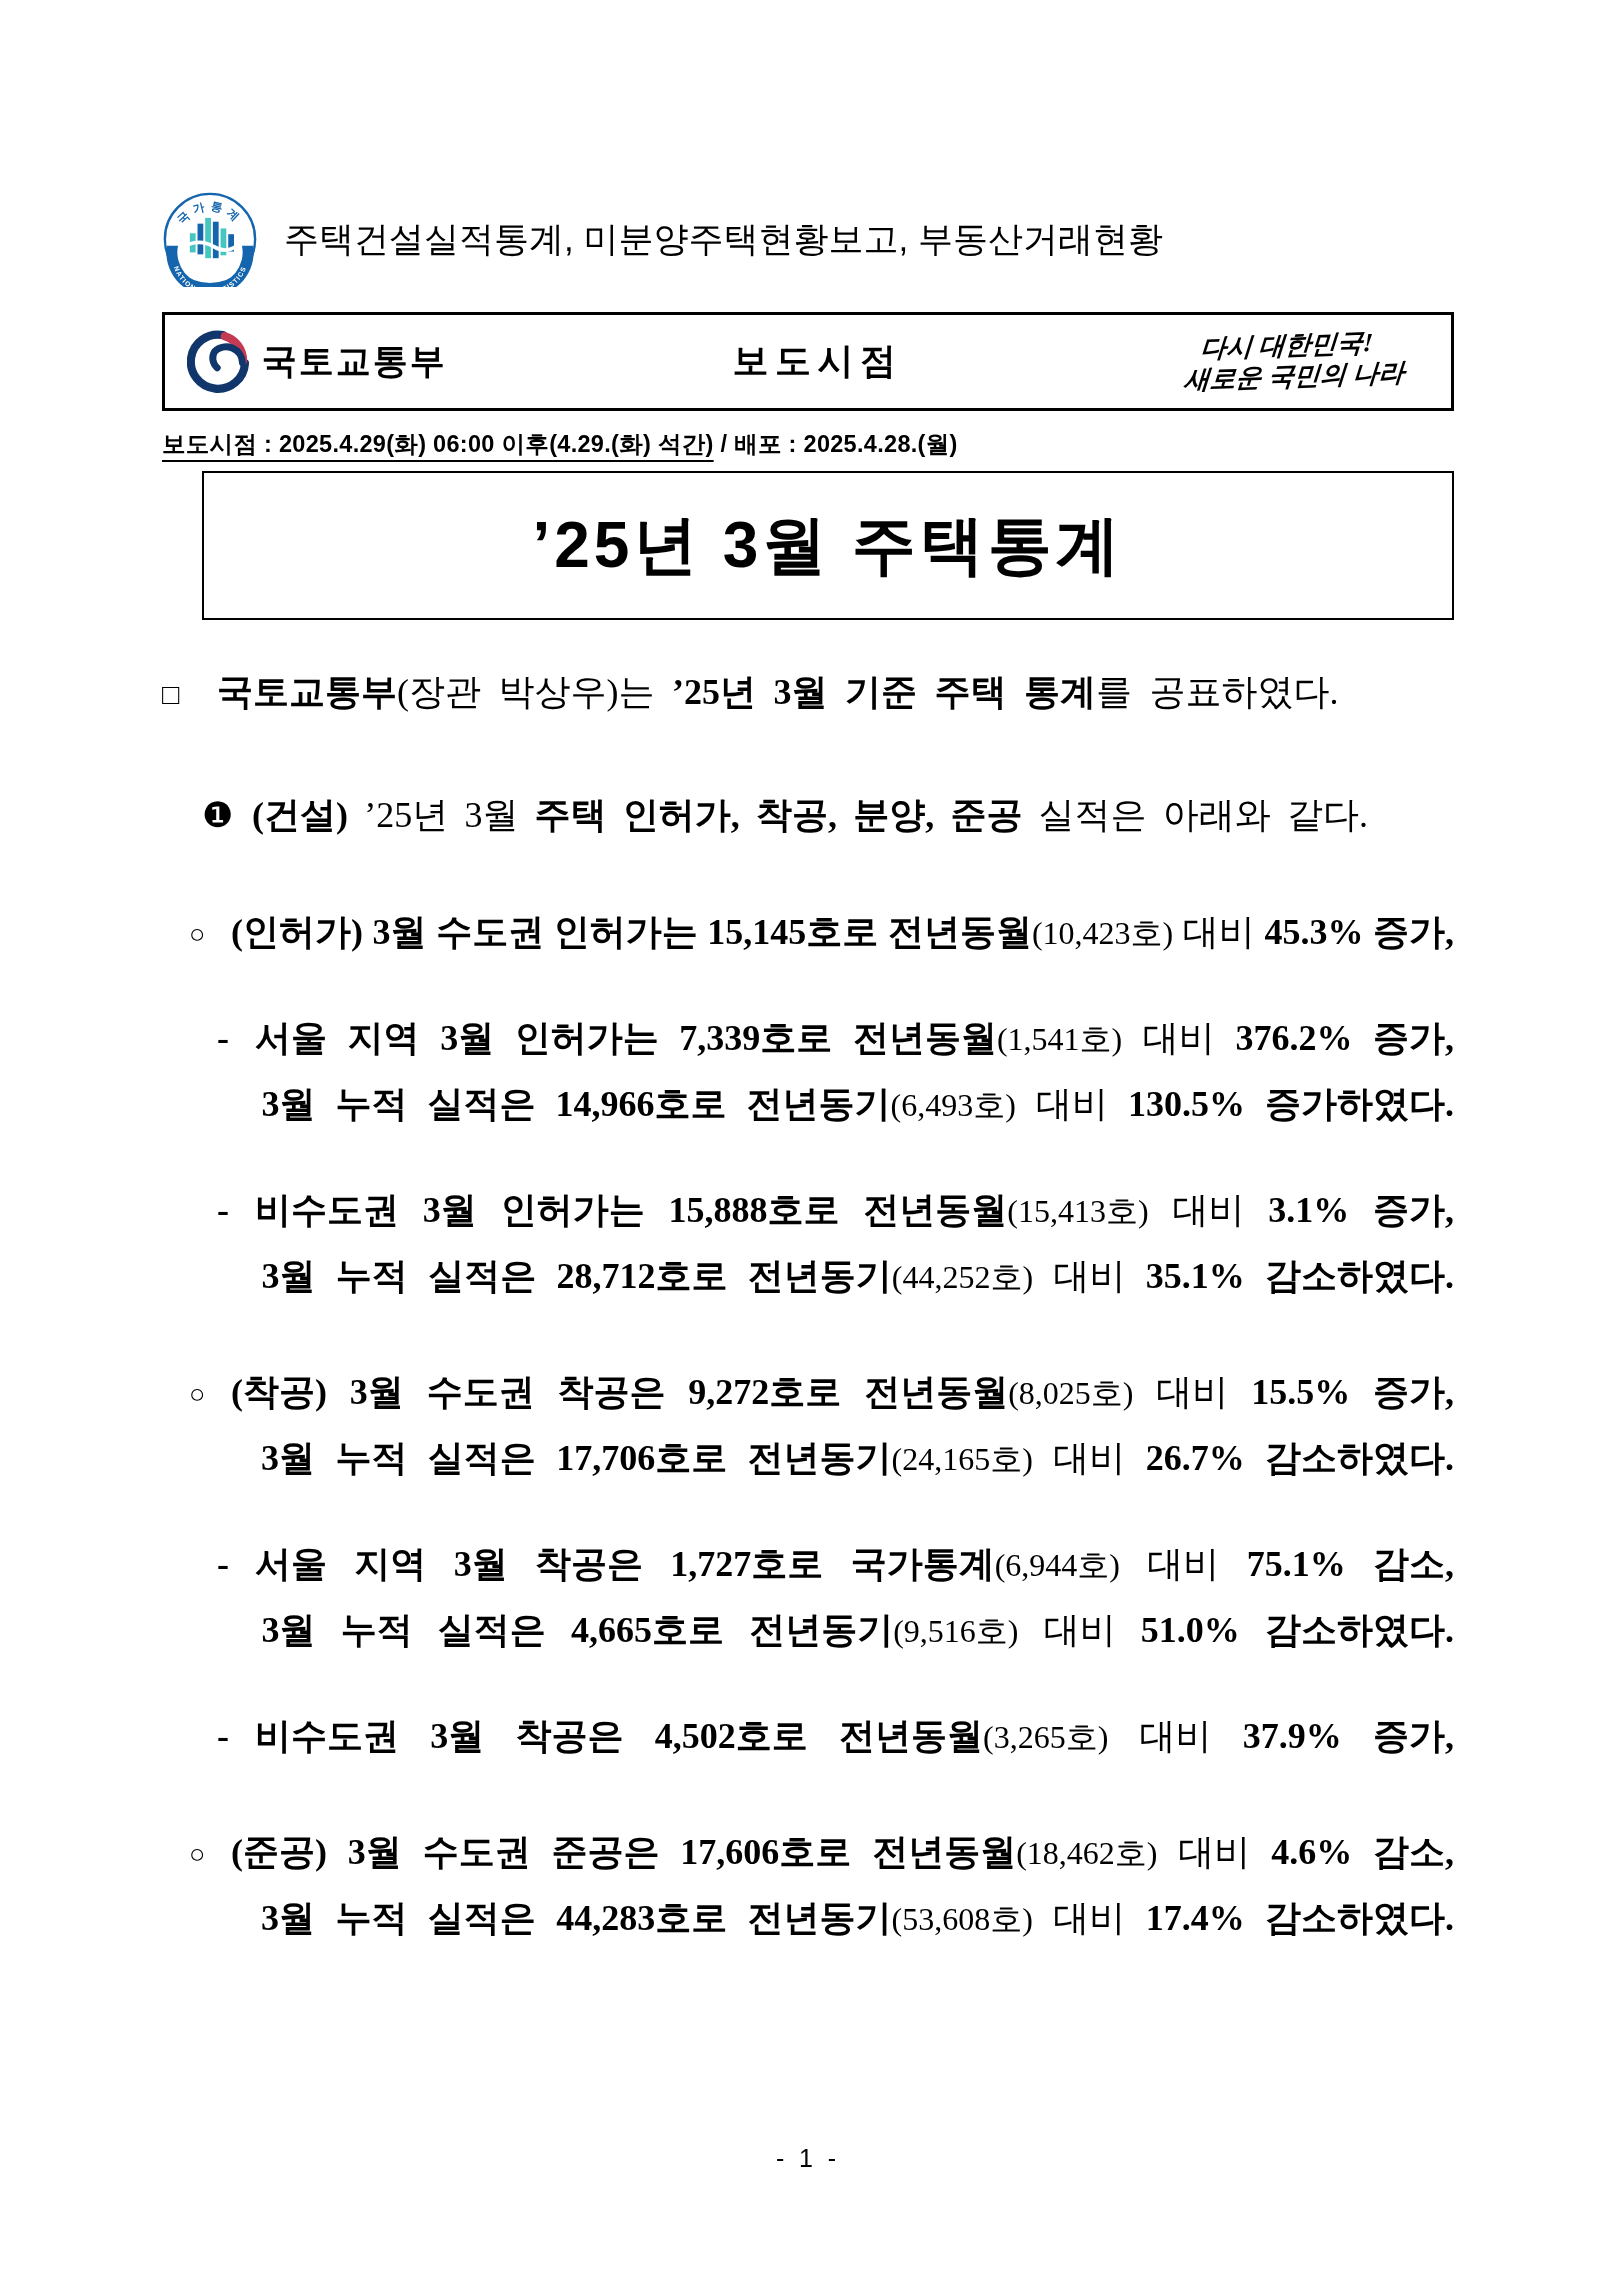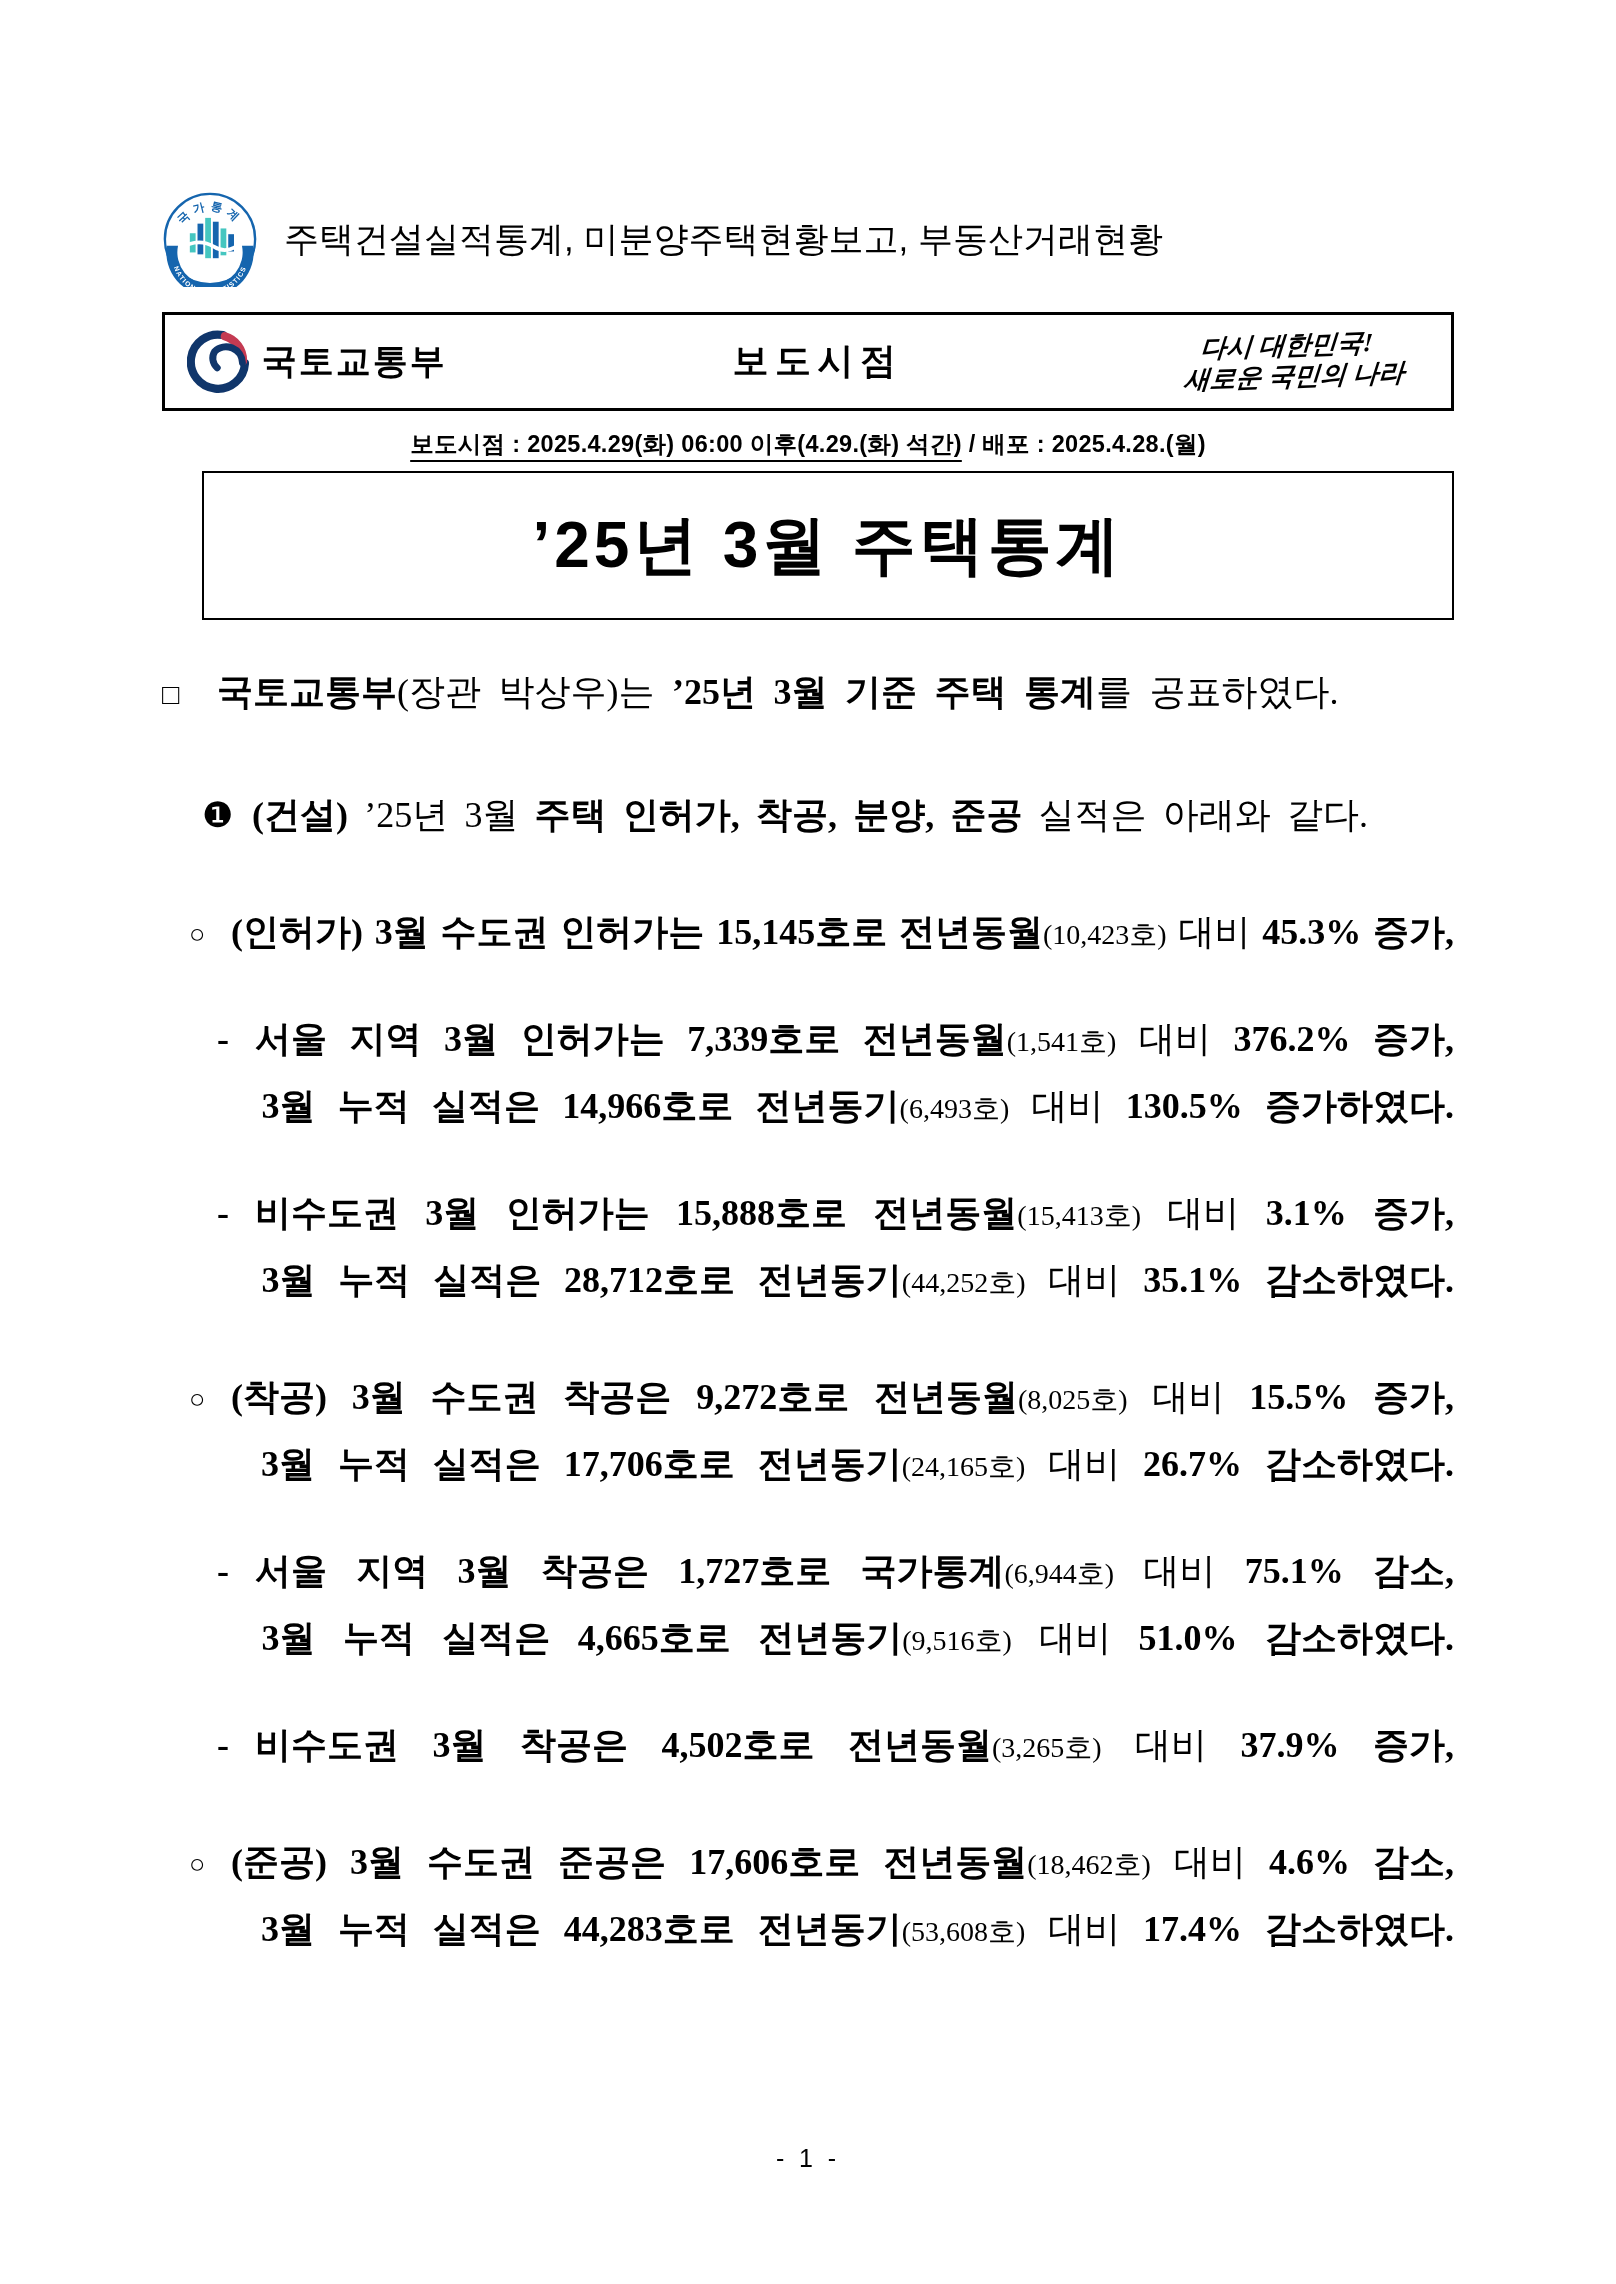--- a/index.html
+++ b/index.html
@@ -14,31 +14,31 @@
 
   
   .press-box{margin-top:23.5px;height:93px;border:3.3px solid #000;display:flex;align-items:center;padding:0 22px;box-sizing:content-box;}
   .ministry{display:flex;align-items:center;gap:11.7px;width:306px;flex:0 0 auto;}
   .ministry-name{font-family:"Liberation Sans","DejaVu Sans",sans-serif;font-size:35px;font-weight:700;letter-spacing:2px;}
   .doc-type{flex:1;text-align:center;font-family:"Liberation Sans","DejaVu Sans",sans-serif;font-size:36px;font-weight:700;letter-spacing:6.5px;}
   .slogan{width:287px;flex:0 0 auto;text-align:center;font-weight:700;font-style:italic;font-size:26px;line-height:1.2;transform:rotate(-2deg) skewX(-6deg);}
   .slogan .sl2{padding-left:19.5px;}
 
   
-  .release-line{margin-top:17px;text-align:center;font-family:"Liberation Sans","DejaVu Sans",sans-serif;font-size:23.5px;font-weight:600;letter-spacing:0.3px;}
+  .release-line{margin-top:17px;text-align:left;font-family:"Liberation Sans","DejaVu Sans",sans-serif;font-size:23.5px;font-weight:600;letter-spacing:0.3px;}
   .release-line .u{text-decoration:underline;text-underline-offset:7.8px;text-decoration-thickness:2px;}
 
   
   .title-box{margin-top:11.7px;height:145px;border:2.6px solid #000;display:flex;align-items:center;justify-content:center;margin-left:40px;}
   .doc-title{margin:0;font-family:"Liberation Sans","DejaVu Sans",sans-serif;font-size:64px;font-weight:800;letter-spacing:3.9px;}
 
   
   .para{font-size:36px;line-height:65px;}
   .b{font-weight:700;}
-  .sm{font-size:28px;}
+  .sm{font-size:32px;}
   .p-intro{margin-top:40px;word-spacing:8.5px;}
   .p-intro .marker{display:inline-block;width:55px;font-size:29px;}
   .p-heading{margin-top:56px;word-spacing:7.2px;margin-left:40px;}
   .p-heading .marker{display:inline-block;width:50px;font-size:35px;}
   .jline{text-align:justify;text-align-last:justify;}
   .l2.jline{}
   .p-circle{position:relative;margin-top:50px;padding-left:69px;}
   .p-circle.first{margin-top:52px;}
   .p-circle .marker{position:absolute;left:27px;top:2px;font-size:27px;}
   .p-circle .l2{padding-left:30px;}

